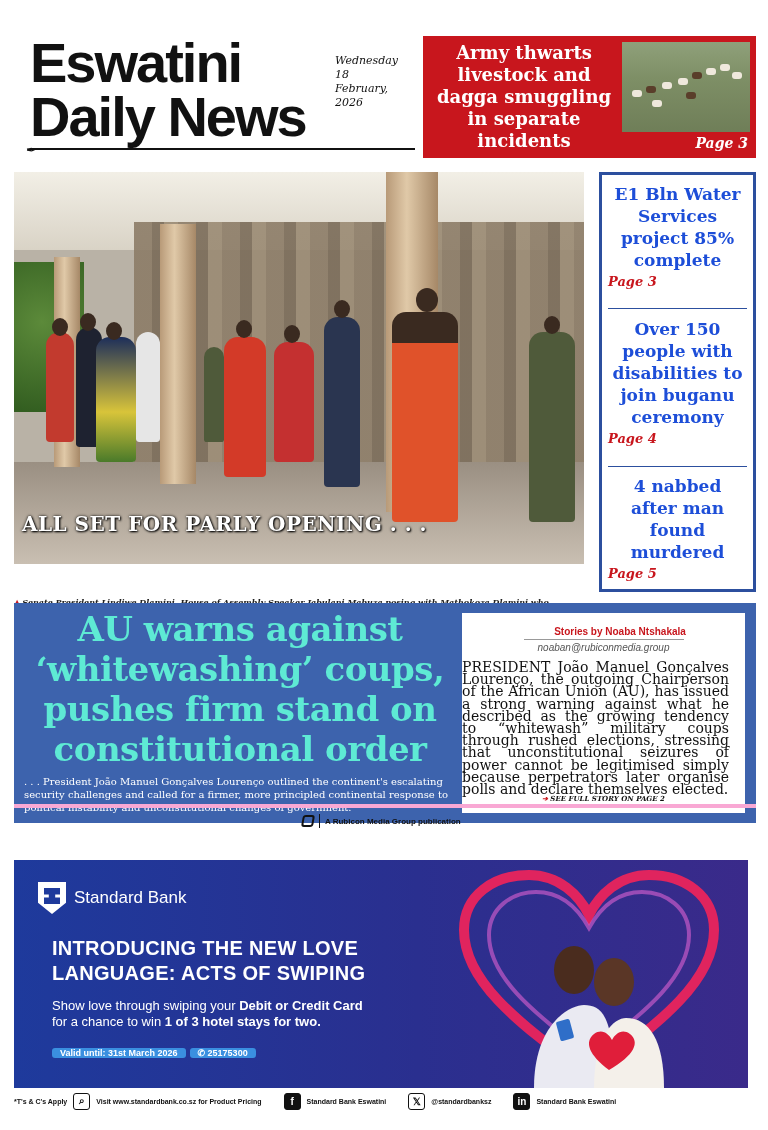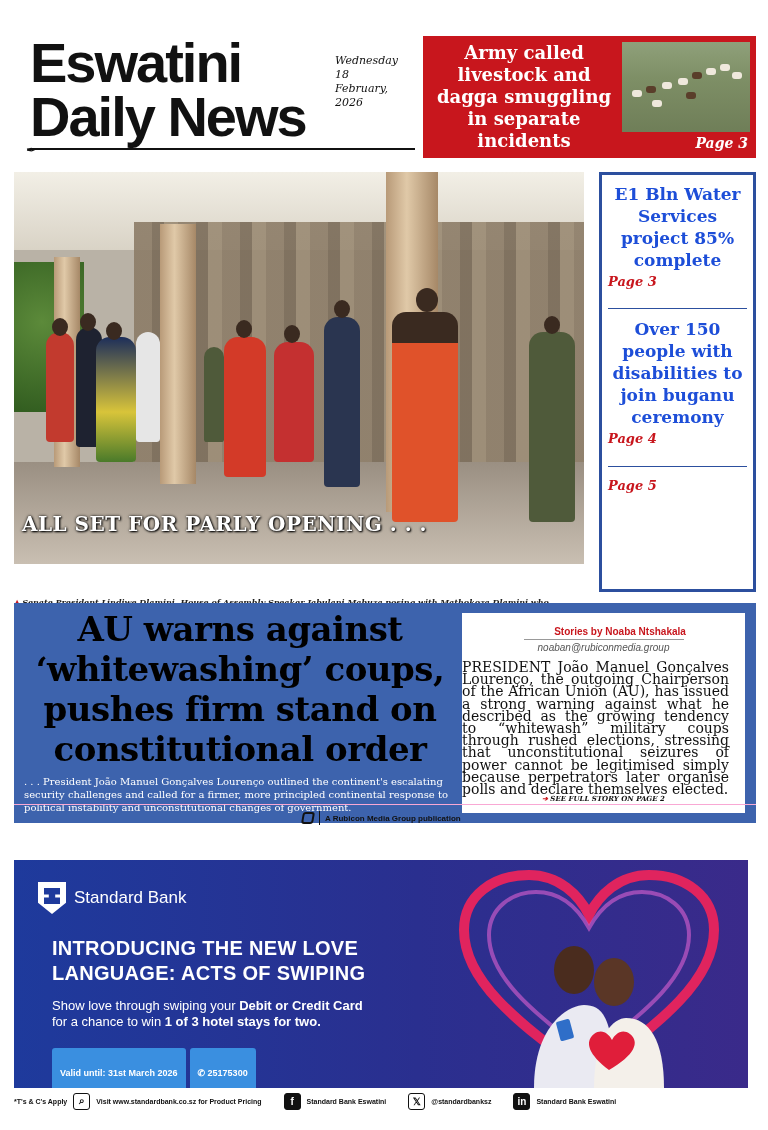--- a/index.html
+++ b/index.html
@@ -39,47 +39,47 @@
 
   
   .side { position: absolute; left: 599px; top: 172px; width: 157px; height: 420px; border: 3px solid #2c4f9e; background: #fff; }
   .side-item { position: absolute; left: 6px; width: 139px; text-align: center; }
   .side-item .t { font-weight: 900; font-size: 17px; line-height: 22px; color: #1d4ed8; }
   .side-item .p { text-align: left; color: #c8161d; font-style: italic; font-weight: 900; font-size: 13px; margin-top: 3px; }
   .side-rule { position: absolute; left: 6px; width: 139px; height: 1px; background: #2c4f9e; }
 
   
   .lead { position: absolute; left: 14px; top: 603px; width: 742px; height: 220px; background: #3d63ad; }
-  .lead .head-text { position: absolute; left: 10px; top: 6px; width: 432px; text-align: center; color: #000000; font-weight: 900; font-size: 34px; line-height: 40px; letter-spacing: -0.5px; }
+  .lead .head-text { position: absolute; left: 10px; top: 6px; width: 432px; text-align: center; color: #5eead4; font-weight: 900; font-size: 34px; line-height: 40px; letter-spacing: -0.5px; }
   .lead .standfirst { position: absolute; left: 10px; top: 172px; width: 440px; color: #fff; font-size: 10px; line-height: 13px; }
   .lead .box { position: absolute; left: 448px; top: 10px; width: 283px; height: 200px; background: #fff; }
   .byline { position: absolute; left: 0; top: 13px; width: 100%; text-align: center; }
   .byline .name { color: #c8161d; font-family: "Liberation Sans", sans-serif; font-weight: bold; font-size: 10px; display: block; padding-left: 33px; }
   .byline .email { color: #555; font-family: "Liberation Sans", sans-serif; font-style: italic; font-size: 10px; display: block; margin-top: 2px; }
   .byline .rule { display: block; width: 160px; height: 1px; background: #999; margin: 2px auto 0; }
   .box .body { position: absolute; left: 0; top: 48px; width: 267px; font-size: 14px; line-height: 12.2px; text-align: justify; color: #111; }
   .box .see { position: absolute; left: 0; top: 181px; width: 100%; text-align: center; font-size: 7px; font-weight: bold; font-style: italic; color: #111; }
   .box .see .arr { color: #c8161d; }
 
   
-  .pubstrip { position: absolute; left: 14px; top: 804px; width: 742px; height: 26px; border-top: 1px solid #f9a8d4; }
+  .pubstrip { position: absolute; left: 14px; top: 804px; width: 742px; height: 26px; border-top: 4px solid #f9a8d4; }
   .pubstrip .inner { position: absolute; left: 288px; top: 6px; display: flex; align-items: center; gap: 5px; font-family: "Liberation Sans", sans-serif; font-size: 8px; font-weight: bold; color: #111; }
   .pubstrip .logo { width: 12px; height: 12px; border: 2px solid #111; border-radius: 3px; transform: skewX(-10deg); }
   .pubstrip .sep { width: 1px; height: 14px; background: #111; }
 
   
   .ad { position: absolute; left: 14px; top: 860px; width: 734px; height: 228px; background: linear-gradient(90deg, #1e3a9c 0%, #2a2f8f 55%, #3a2a8a 100%); overflow: hidden; font-family: "Liberation Sans", sans-serif; }
   .ad .sb { position: absolute; left: 24px; top: 22px; display: flex; align-items: center; gap: 8px; color: #fff; font-size: 17px; }
   .ad .shield { width: 28px; height: 32px; background: #fff; clip-path: polygon(0 0, 100% 0, 100% 65%, 50% 100%, 0 65%); position: relative; }
   .ad .shield::after { content: ""; position: absolute; left: 6px; top: 6px; width: 16px; height: 16px; background: #1e3a9c; clip-path: polygon(0 0, 100% 0, 100% 40%, 30% 40%, 30% 60%, 100% 60%, 100% 100%, 0 100%, 0 60%, 70% 60%, 70% 40%, 0 40%); }
   .ad .h { position: absolute; left: 38px; top: 76px; color: #fff; font-weight: bold; font-size: 20px; line-height: 25px; letter-spacing: 0.3px; }
   .ad .sub { position: absolute; left: 38px; top: 138px; color: #fff; font-size: 13px; line-height: 16px; }
   .ad .sub b { font-weight: bold; }
   .ad .pills { position: absolute; left: 38px; top: 188px; display: flex; gap: 4px; }
-  .ad .pill { background: #3a8fe0; color: #fff; font-size: 9px; font-weight: bold; padding: 20px 8px; border-radius: 3px; }
+  .ad .pill { background: #3a8fe0; color: #fff; font-size: 9px; font-weight: bold; padding: 0 8px; border-radius: 3px; }
   .ad .heart { position: absolute; left: 440px; top: 10px; width: 270px; height: 215px; }
   .ad .couple { position: absolute; left: 500px; top: 70px; width: 160px; height: 158px; }
 
   
   .footer { position: absolute; left: 14px; top: 1091px; width: 742px; height: 20px; display: flex; align-items: center; gap: 6px; font-family: "Liberation Sans", sans-serif; font-size: 7px; font-weight: bold; color: #111; }
   .footer .ic { width: 17px; height: 17px; border: 1.5px solid #111; border-radius: 3px; display: flex; align-items: center; justify-content: center; font-size: 10px; font-weight: bold; }
   .footer .ic.fill { background: #111; color: #fff; }
   .footer .gap { width: 10px; }
 </style>
 </head>
@@ -92,21 +92,21 @@
   </div>
   <div class="mast-date">
     <div>Wednesday 18</div>
     <div>February, 2026</div>
   </div>
   <div class="mast-rule"></div>
   <div class="mast-pen">✒</div>
 </div>
 
 <div class="teaser-top">
-  <div class="hl">Army called livestock and dagga smuggling in separate incidents</div>
+  <div class="hl">Army thwarts livestock and dagga smuggling in separate incidents</div>
   <div class="thumb">
     <div class="goat" style="left:10px;top:48px"></div>
     <div class="goat d" style="left:24px;top:44px"></div>
     <div class="goat" style="left:40px;top:40px"></div>
     <div class="goat" style="left:56px;top:36px"></div>
     <div class="goat d" style="left:70px;top:30px"></div>
     <div class="goat" style="left:84px;top:26px"></div>
     <div class="goat" style="left:98px;top:22px"></div>
     <div class="goat" style="left:110px;top:30px"></div>
     <div class="goat d" style="left:64px;top:50px"></div>
@@ -154,20 +154,21 @@
     <div class="t">E1 Bln Water Services project 85% complete</div>
     <div class="p">Page 3</div>
   </div>
   <div class="side-rule" style="top:133px"></div>
   <div class="side-item" style="top:143px">
     <div class="t">Over 150 people with disabilities to join buganu ceremony</div>
     <div class="p">Page 4</div>
   </div>
   <div class="side-rule" style="top:291px"></div>
   <div class="side-item" style="top:300px">
+    <div class="t">4 nabbed after man found murdered</div>
     <div class="p">Page 5</div>
   </div>
 </div>
 
 <div class="lead">
   <div class="head-text">AU warns against ‘whitewashing’ coups, pushes firm stand on constitutional order</div>
   <div class="standfirst">. . . President João Manuel Gonçalves Lourenço outlined the continent's escalating security challenges and called for a firmer, more principled continental response to political instability and unconstitutional changes of government.</div>
   <div class="box">
     <div class="byline">
       <span class="name">Stories by Noaba Ntshakala</span>

